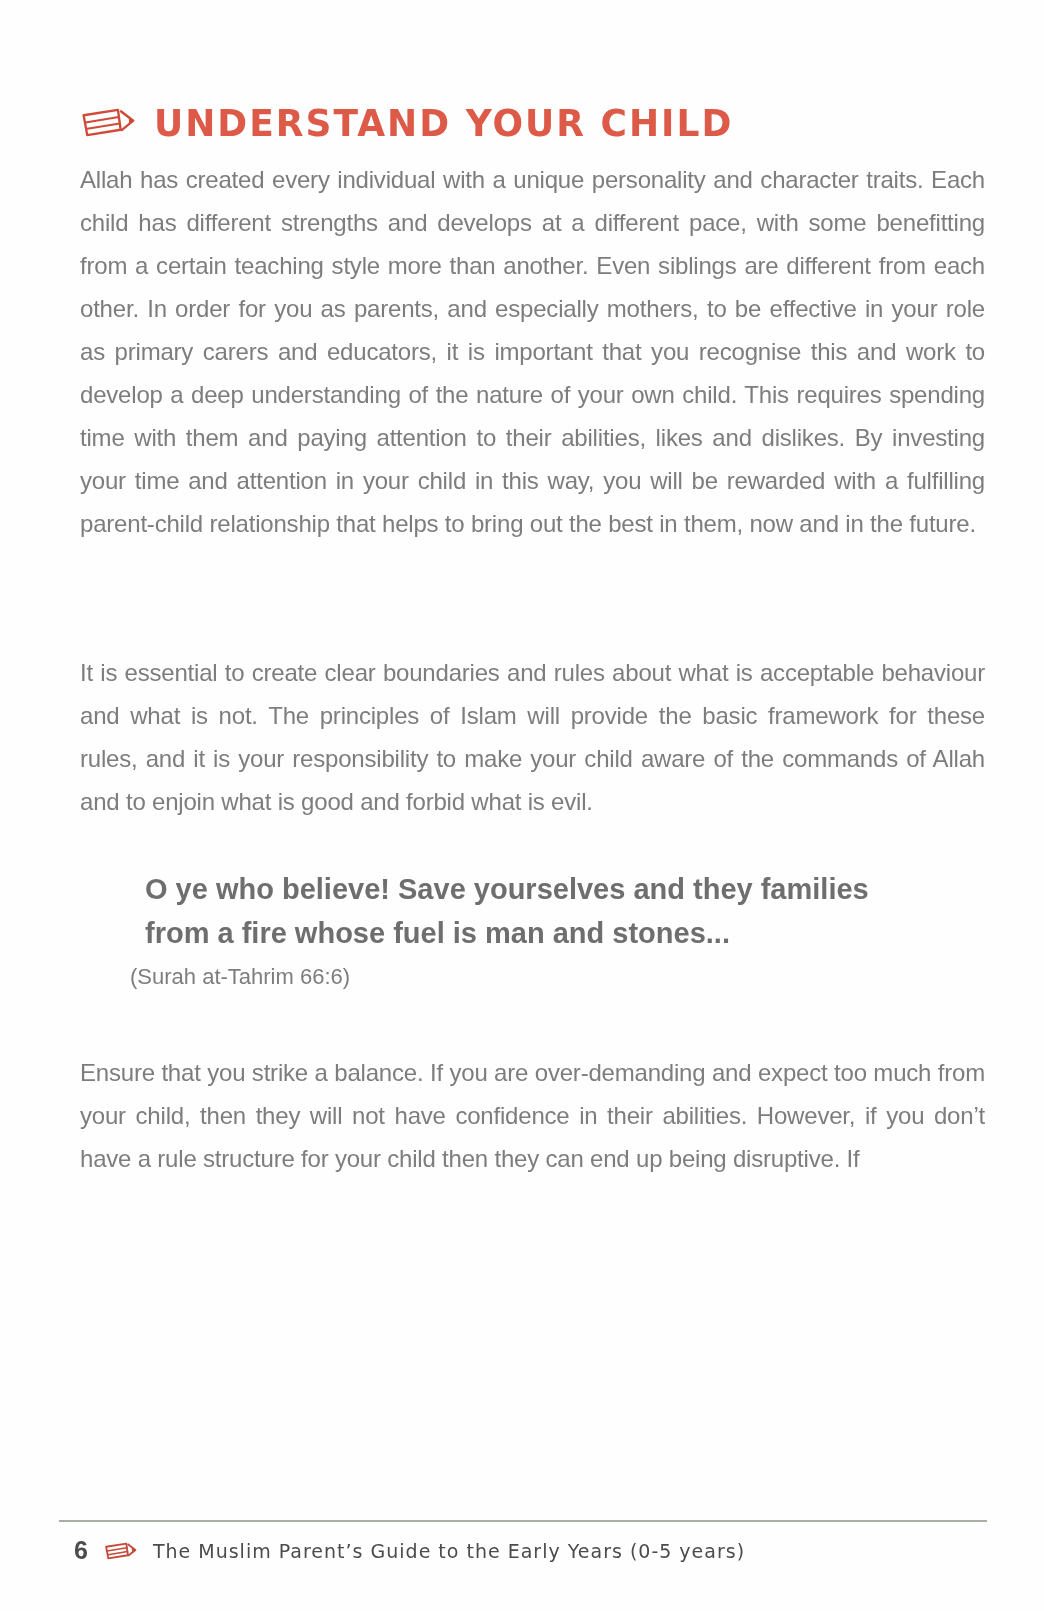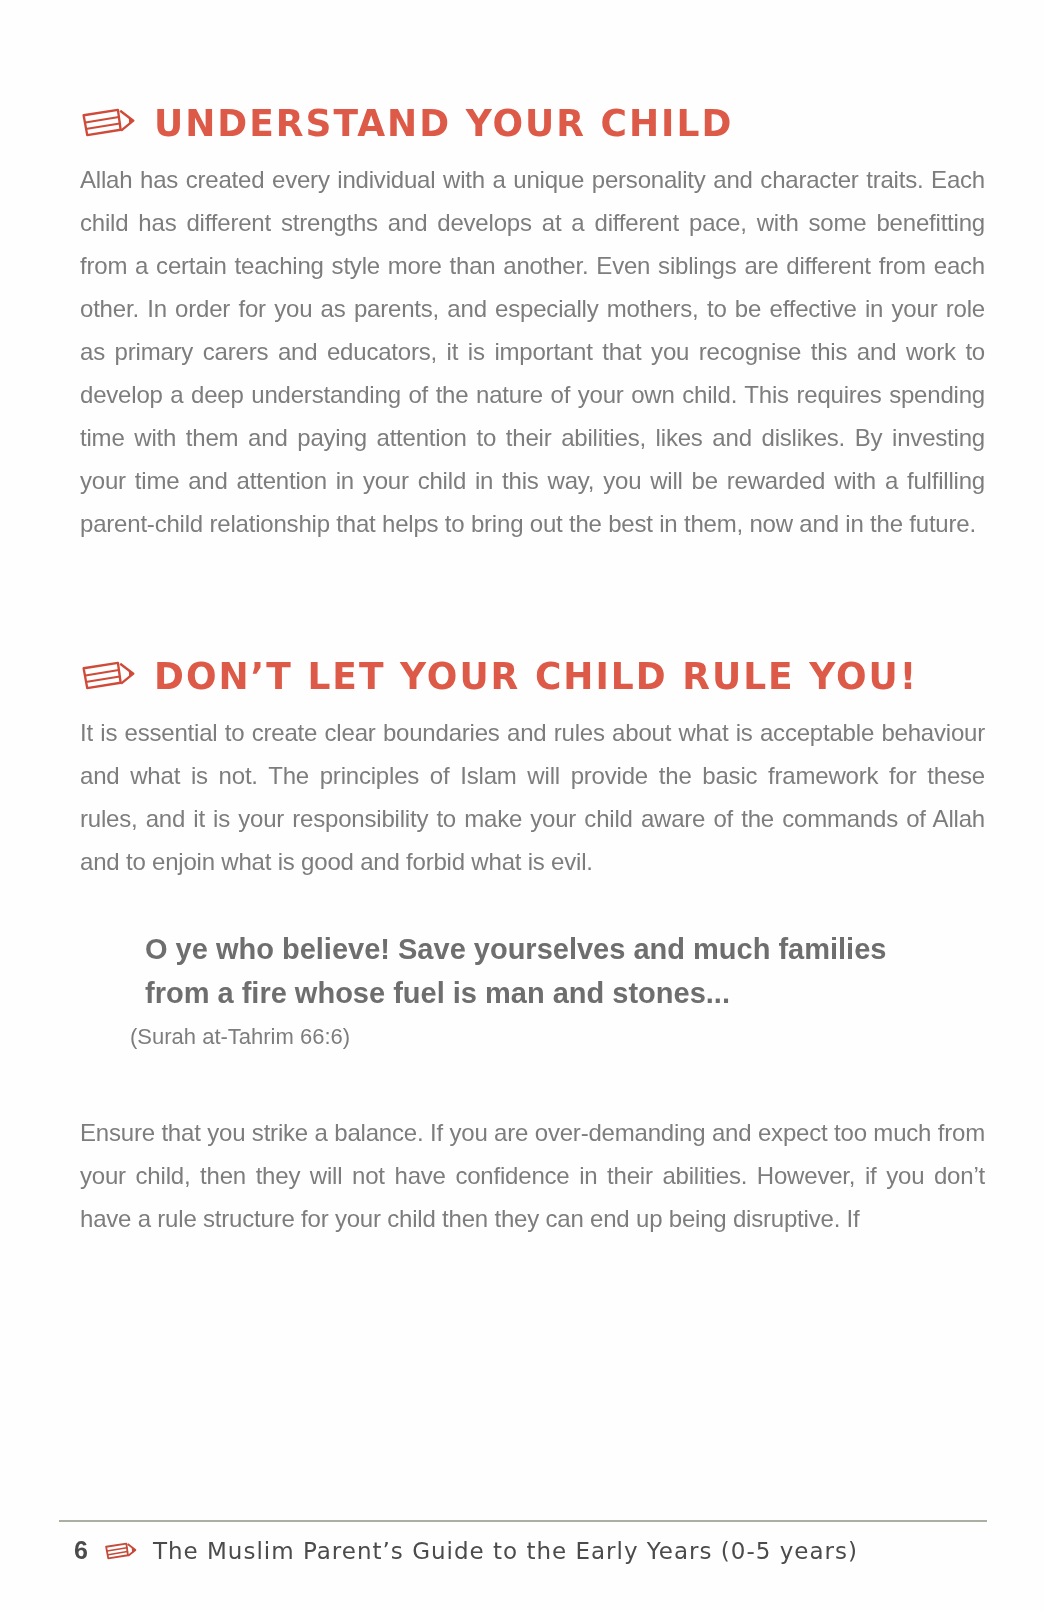--- a/index.html
+++ b/index.html
@@ -71,21 +71,21 @@
   .page-footer{
     position:absolute;left:74px;top:1536px;
     display:flex;align-items:center;gap:16px;
   }
   .page-number{
     font-size:25px;font-weight:700;
     color:var(--footer-text);
   }
   .footer-title{
     font-family:"DejaVu Sans", sans-serif;
-    font-size:23px;
+    font-size:19px;
     letter-spacing:1px;
     color:var(--footer-text);
   }
 </style>
 </head>
 <body>
 
 <div class="page">
   <main class="content">
 
@@ -99,36 +99,24 @@
             <path d="M44.5 5 L59 16 L45.5 27" stroke="#cf4a38" stroke-width="2.6" stroke-linejoin="round"></path>
             <path d="M54 11.5 L59 16 L54.5 20.5 Z" fill="#cf4a38"></path>
           </svg>
         </span>
         <h2 class="section-heading">UNDERSTAND YOUR CHILD</h2>
       </div>
       <p class="body-par">Allah has created every individual with a unique personality and character traits. Each child has different strengths and develops at a different pace, with some benefitting from a certain teaching style more than another. Even siblings are different from each other. In order for you as parents, and especially mothers, to be effective in your role as primary carers and educators, it is important that you recognise this and work to develop a deep understanding of the nature of your own child. This requires spending time with them and paying attention to their abilities, likes and dislikes. By investing your time and attention in your child in this way, you will be rewarded with a fulfilling parent-child relationship that helps to bring out the best in them, now and in the future.</p>
     </section>
 
     <section class="second">
-      <div class="heading-row">
-        <span class="pencil">
-          <svg width="56" height="33" viewBox="0 0 62 36" fill="none">
-            <path d="M4 10 L42 4 L45 26 L8 32 Z" stroke="#cf4a38" stroke-width="2.6" stroke-linejoin="round"></path>
-            <path d="M6 18 L43 12" stroke="#cf4a38" stroke-width="2.2" stroke-linecap="round"></path>
-            <path d="M8 25 L44 19" stroke="#cf4a38" stroke-width="2.2" stroke-linecap="round"></path>
-            <path d="M44.5 5 L59 16 L45.5 27" stroke="#cf4a38" stroke-width="2.6" stroke-linejoin="round"></path>
-            <path d="M54 11.5 L59 16 L54.5 20.5 Z" fill="#cf4a38"></path>
-          </svg>
-        </span>
-        <h2 class="section-heading">DON’T LET YOUR CHILD RULE YOU!</h2>
-      </div>
       <p class="body-par">It is essential to create clear boundaries and rules about what is acceptable behaviour and what is not. The principles of Islam will provide the basic framework for these rules, and it is your responsibility to make your child aware of the commands of Allah and to enjoin what is good and forbid what is evil.</p>
 
       <blockquote class="quote-block">
-        <p class="quote-text">O ye who believe! Save yourselves and much families from a fire whose fuel is man and stones...</p>
+        <p class="quote-text">O ye who believe! Save yourselves and they families from a fire whose fuel is man and stones...</p>
         <p class="quote-cite">(Surah at-Tahrim 66:6)</p>
       </blockquote>
 
       <p class="body-par par-after">Ensure that you strike a balance. If you are over-demanding and expect too much from your child, then they will not have confidence in their abilities. However, if you don’t have a rule structure for your child then they can end up being disruptive. If</p>
     </section>
 
   </main>
 
   <hr class="footer-rule">
 

